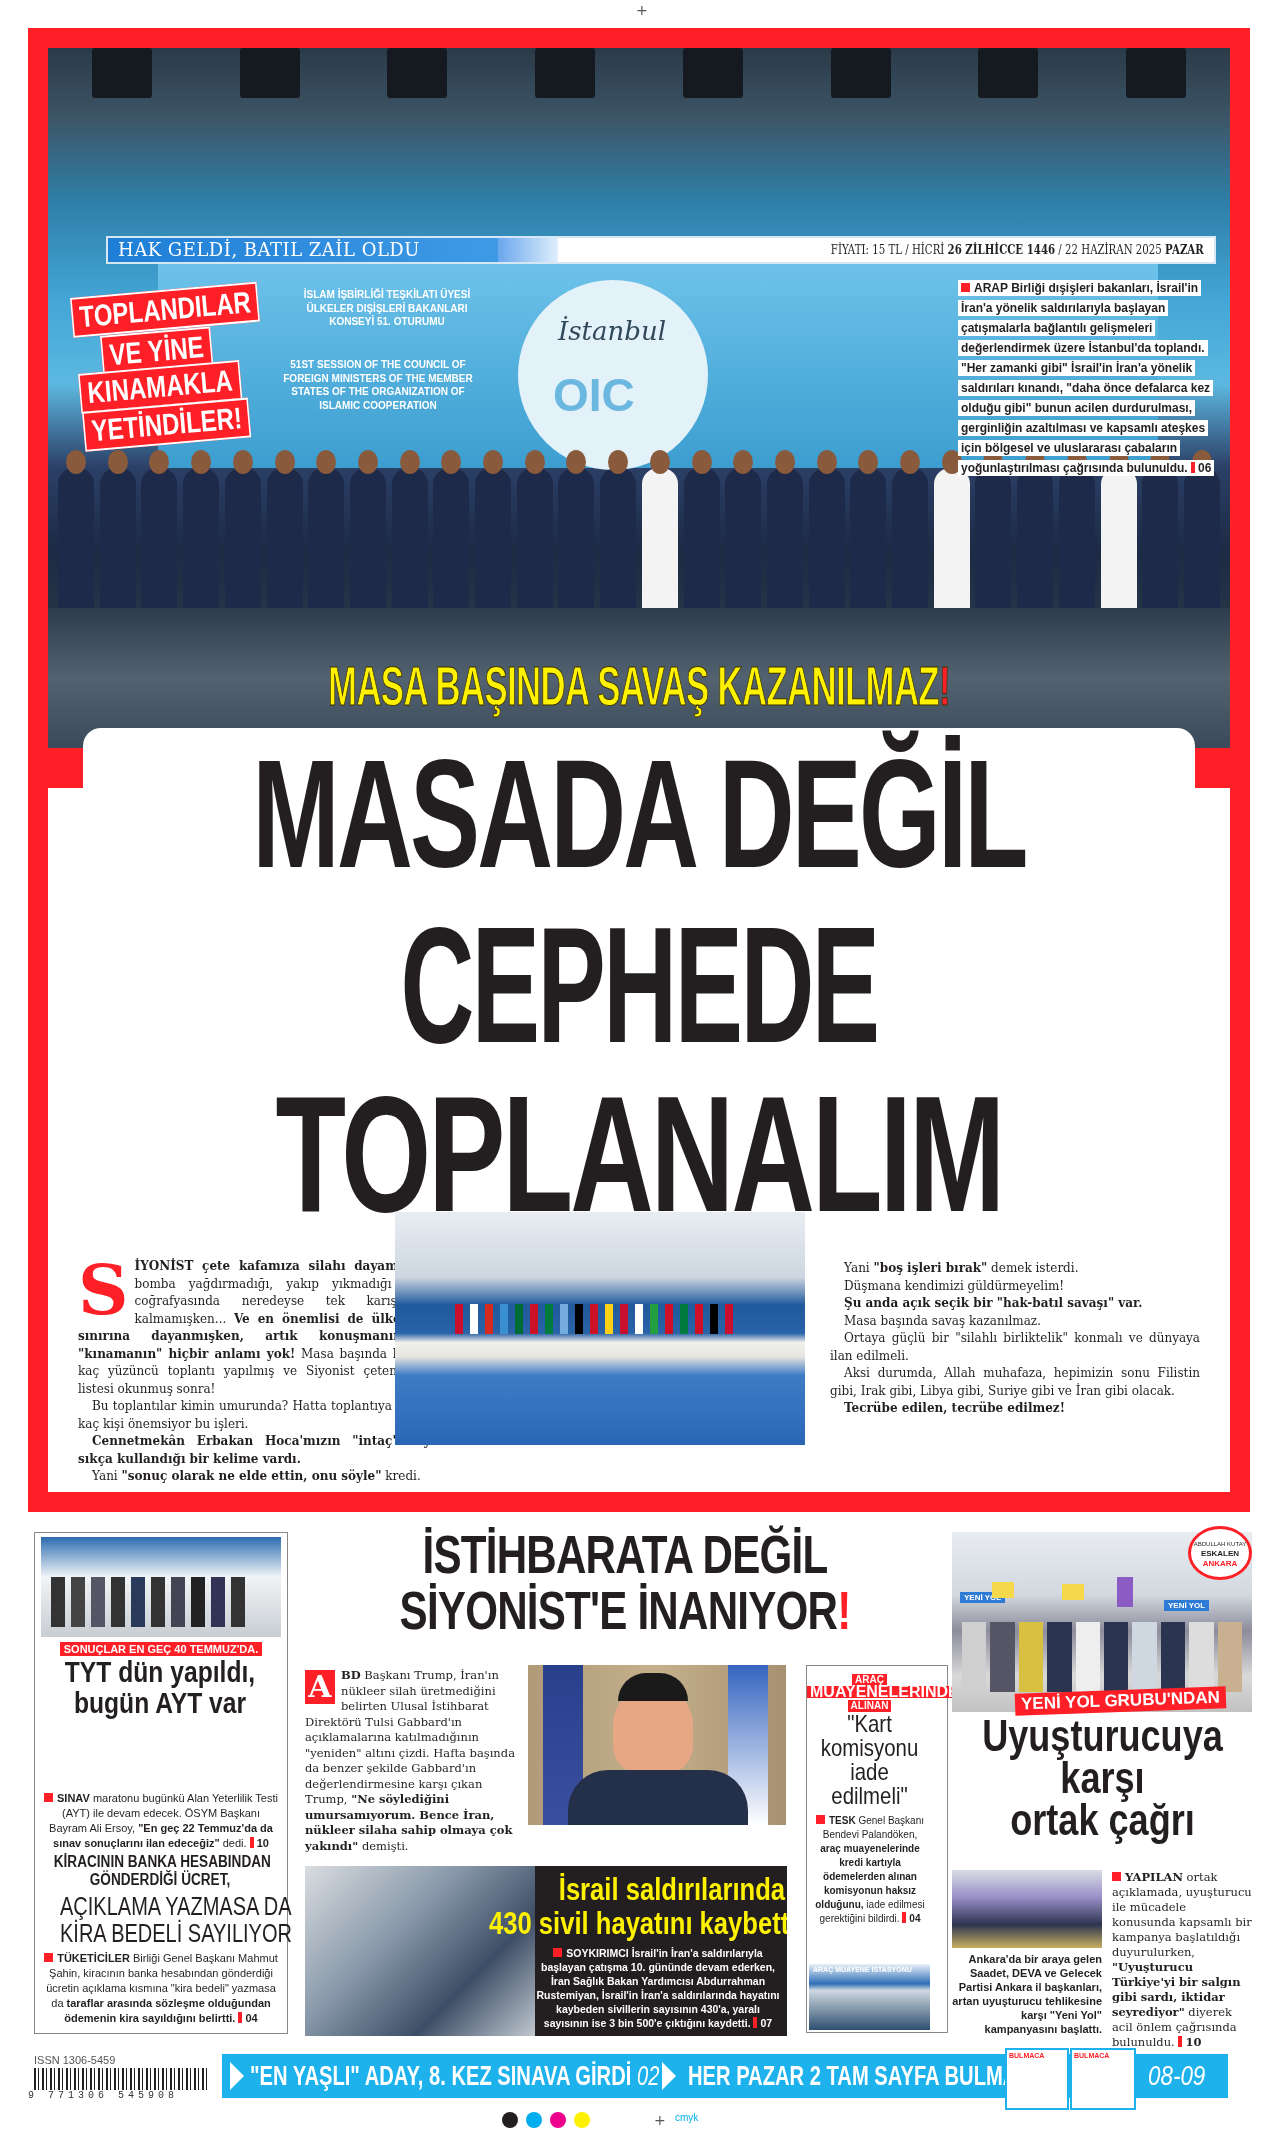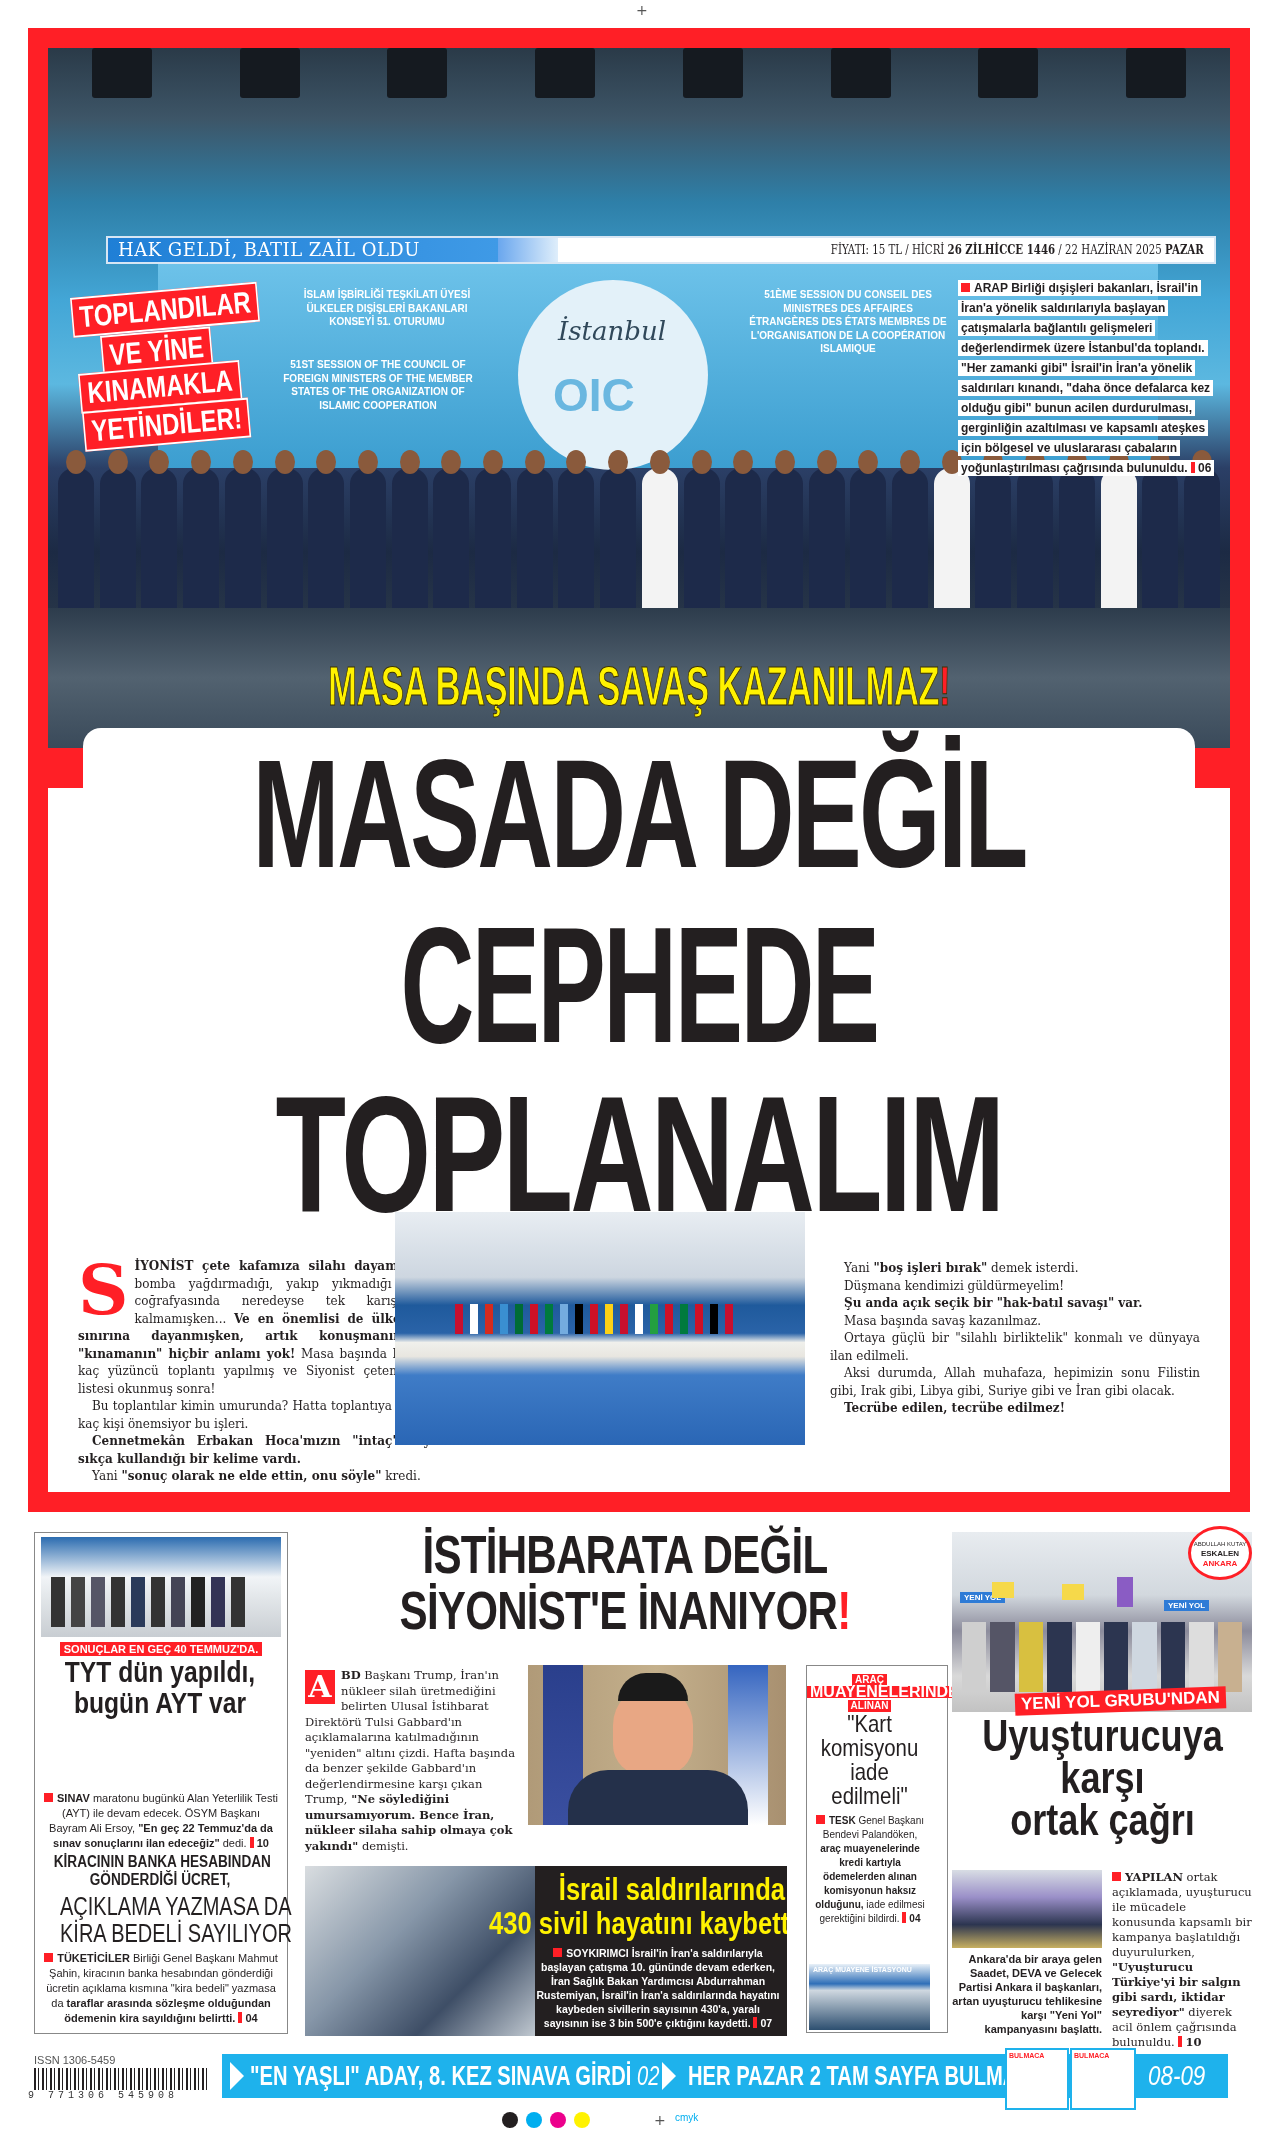--- a/index.html
+++ b/index.html
@@ -66,21 +66,20 @@
         <span></span>
         <span></span>
         <span></span>
         <span></span>
         <span></span>
         <span></span>
       </div>
     <div class="backdrop"></div>
     <div class="backdrop-text" style="left:244px;top:240px;width:190px">İSLAM İŞBİRLİĞİ TEŞKİLATI ÜYESİ ÜLKELER DIŞİŞLERİ BAKANLARI KONSEYİ 51. OTURUMU</div>
     <div class="backdrop-text" style="left:235px;top:310px;width:190px">51ST SESSION OF THE COUNCIL OF FOREIGN MINISTERS OF THE MEMBER STATES OF THE ORGANIZATION OF ISLAMIC COOPERATION</div>
-    <div class="backdrop-text" style="left:700px;top:240px;width:200px">51ÈME SESSION DU CONSEIL DES MINISTRES DES AFFAIRES ÉTRANGÈRES DES ÉTATS MEMBRES DE L'ORGANISATION DE LA COOPÉRATION ISLAMIQUE</div>
     <div class="oic-circle"></div>
     <div class="oic-istanbul">İstanbul</div>
     <div class="oic-text">OIC</div>
     <div class="crowd">
       <span></span>
         <span></span>
         <span></span>
         <span></span>
         <span></span>
         <span></span>

